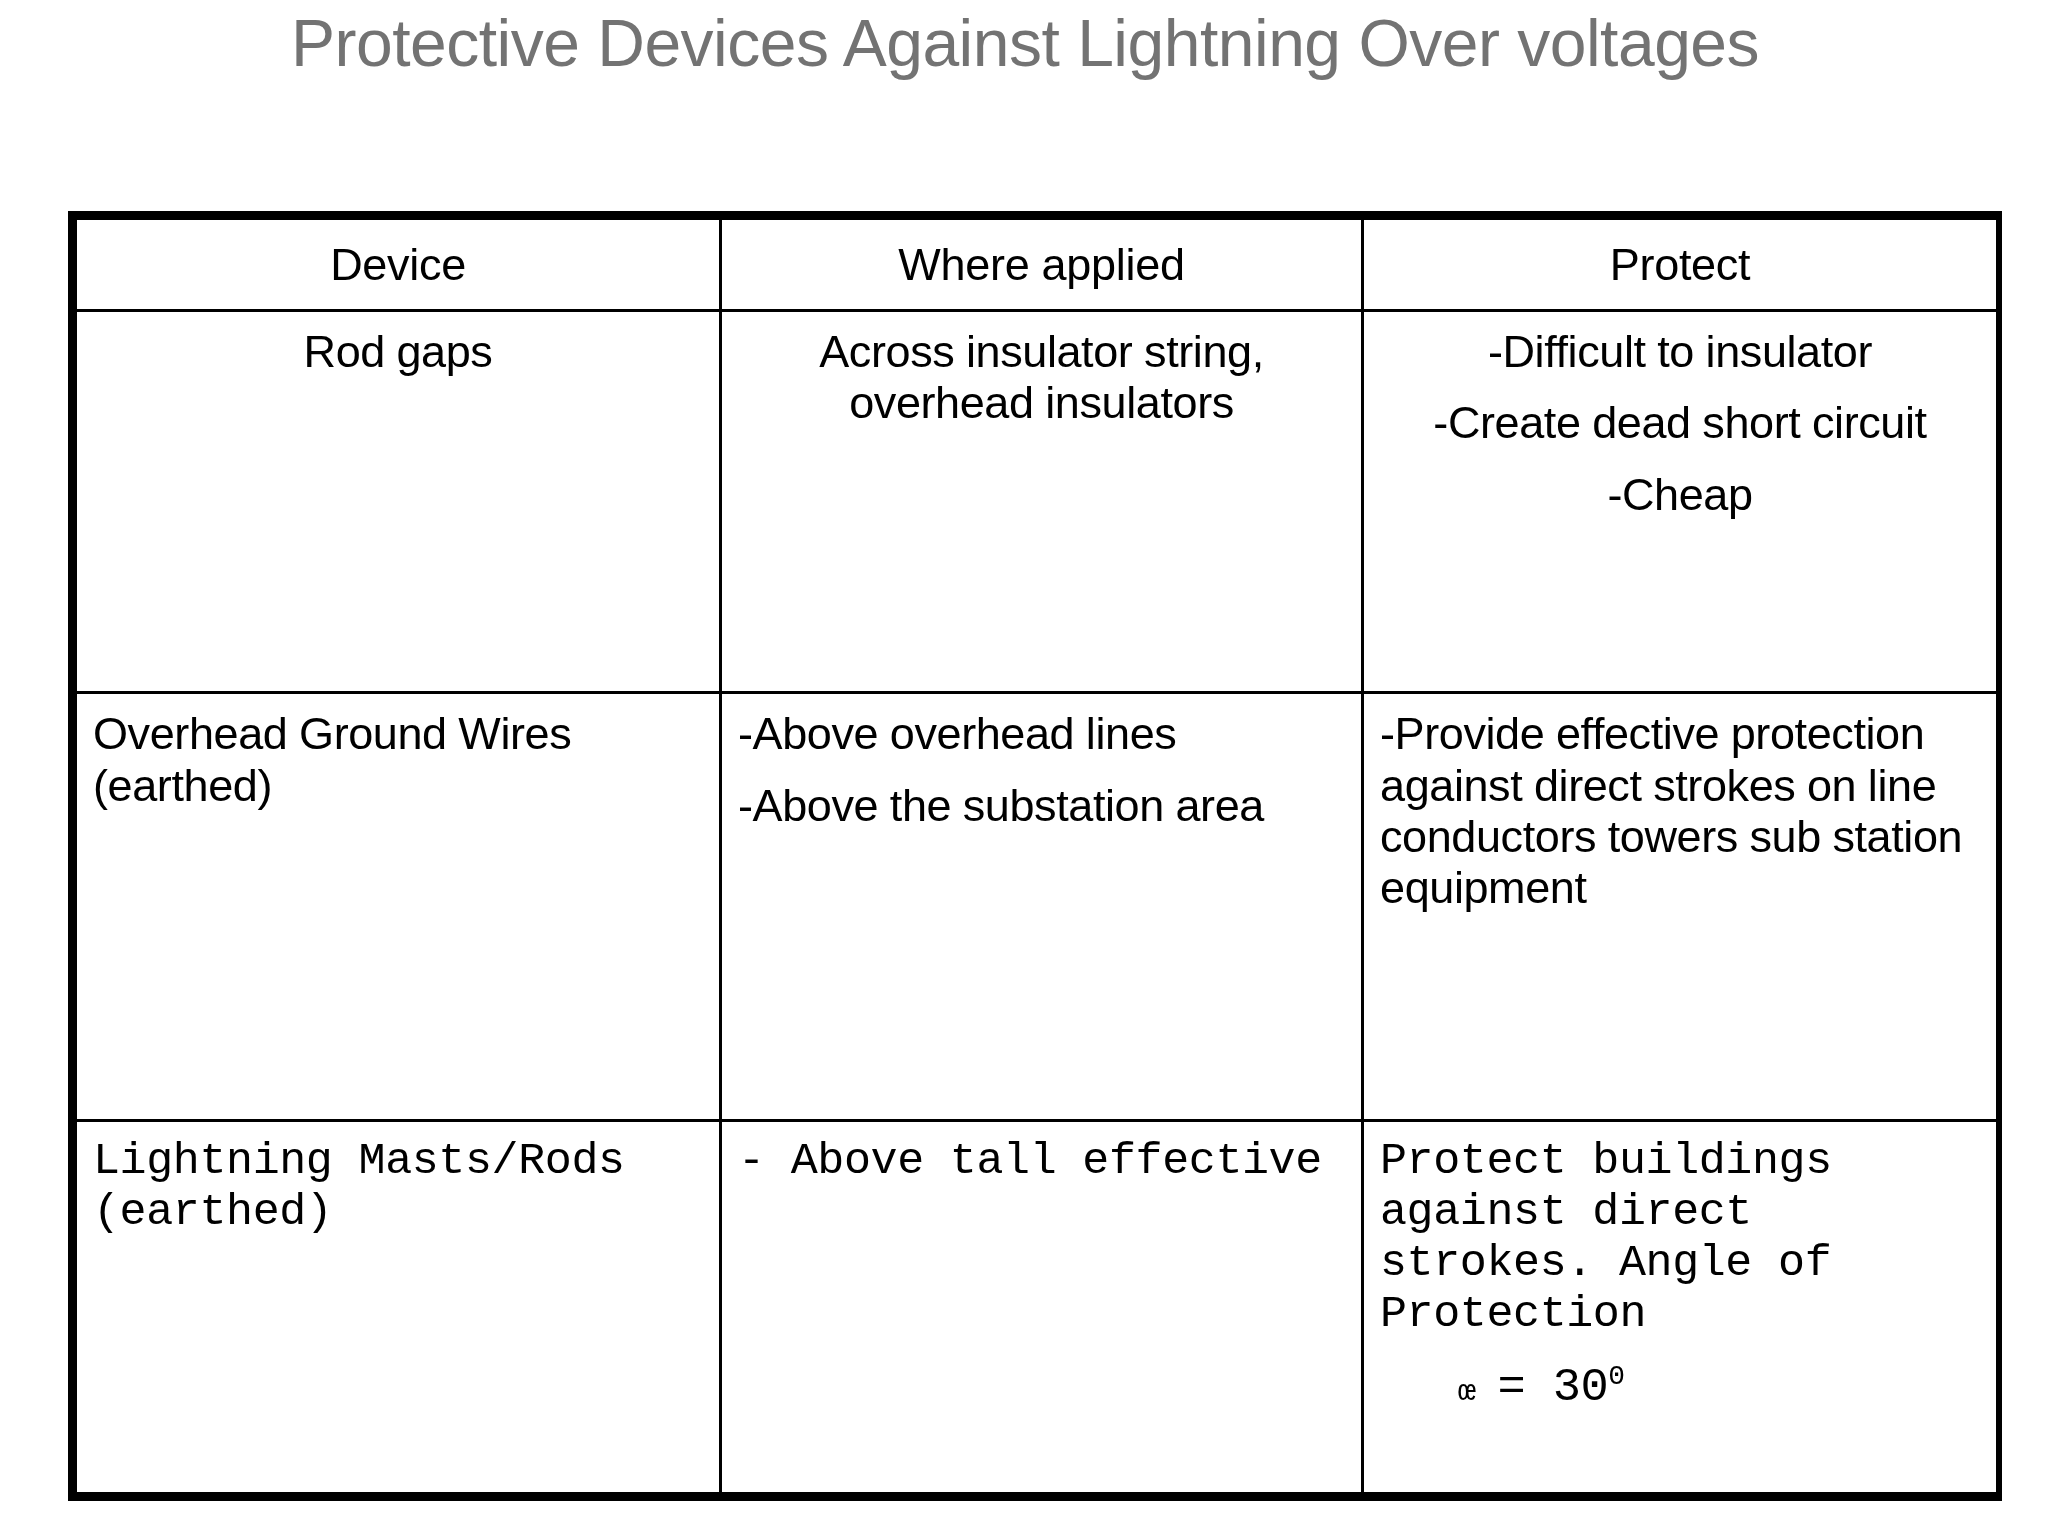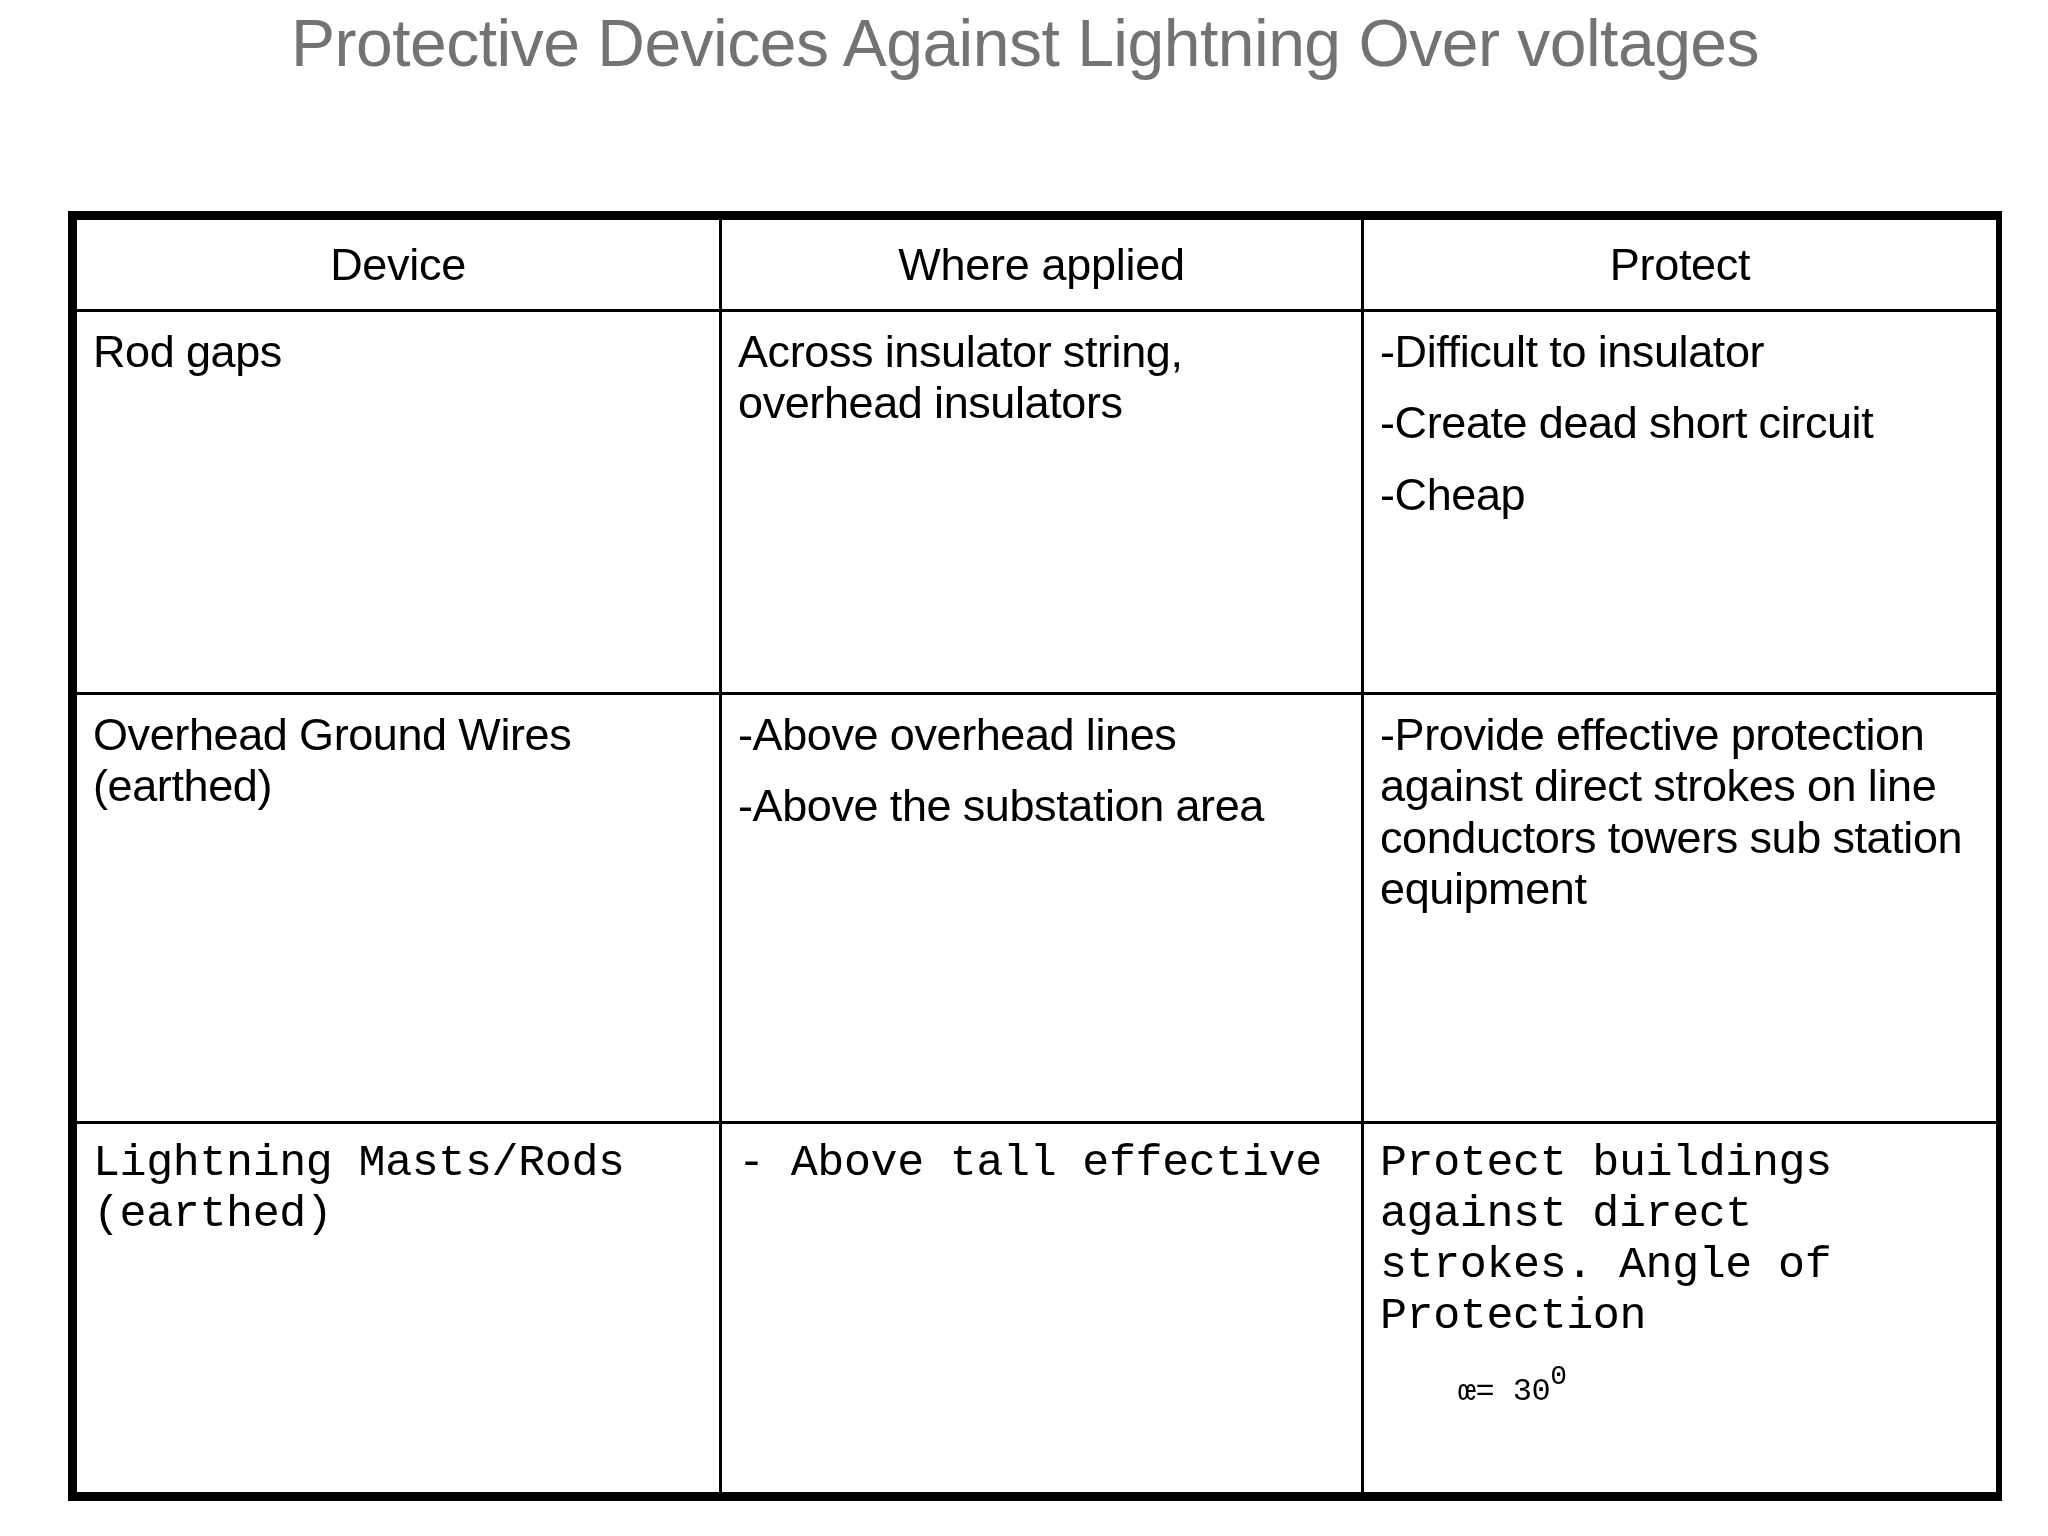--- a/index.html
+++ b/index.html
@@ -88,37 +88,38 @@
   }
 
   .cell p {
     margin: 0 0 0 0;
   }
   .cell p + p {
     margin-top: 20px;
   }
 
   
-  tr.row-1 td { height: 310px; }
+  tr.row-1 td { height: 310px; text-align: center; }
   tr.row-2 td { height: 347px; }
   tr.row-3 td { height: 238px; }
   tr.row-4 td { height: 288px; font-family: Liberation Mono, monospace; }
 
   .angle-line {
     margin-top: 2px;
     text-align: left;
     padding-left: 78px;
     white-space: nowrap;
   }
   .angle-sym {
     font-size: 30px;
     vertical-align: baseline;
   }
   .angle-eq {
-    font-size: 32px;
+    font-size: 47px;
+    margin-left: 22px;
   }
   sup.deg {
     font-size: 0.62em;
     vertical-align: super;
     line-height: 0;
   }
 </style>
 </head>
 <body>
 

